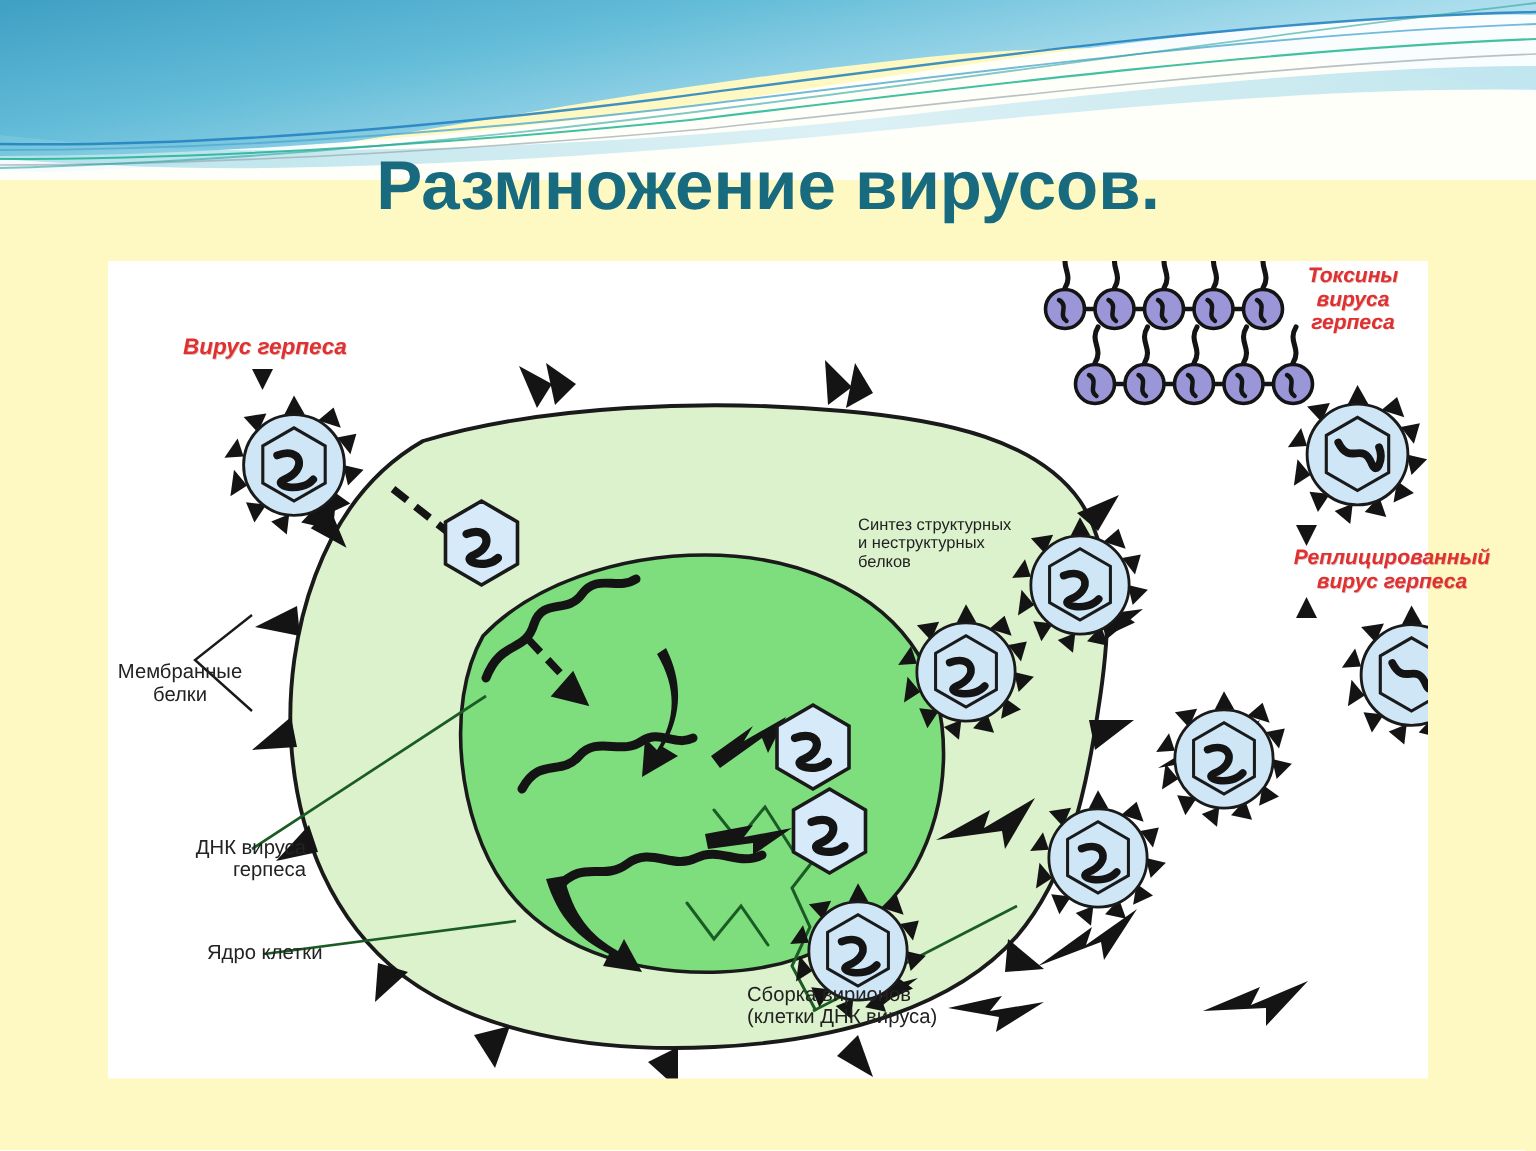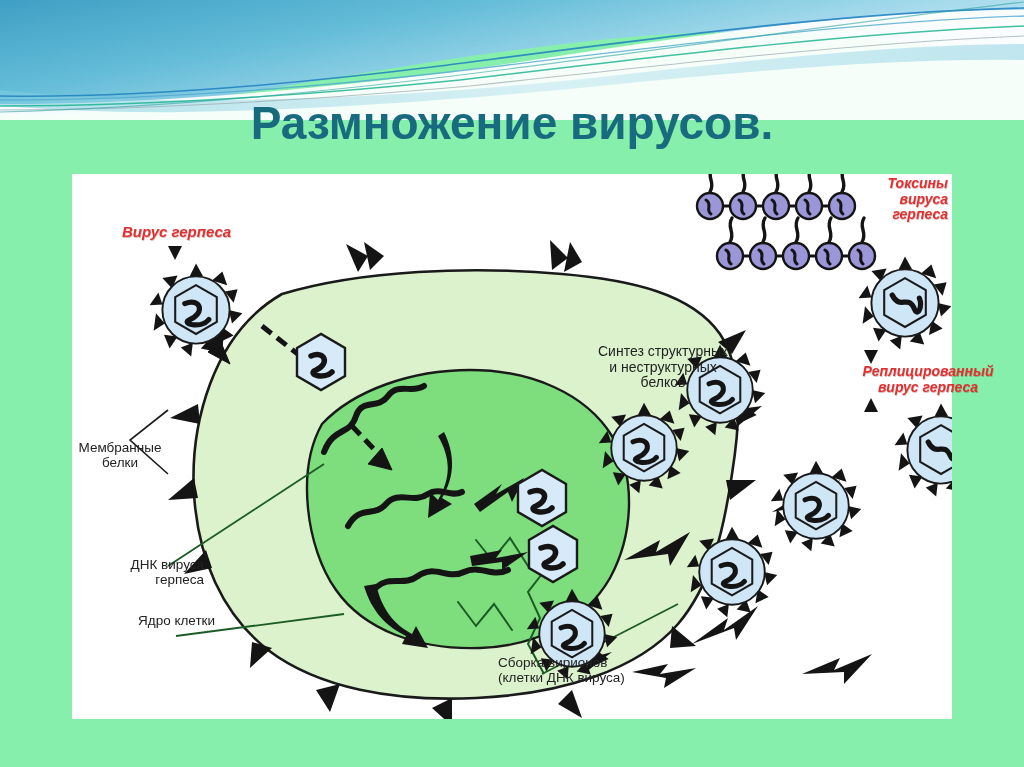--- a/index.html
+++ b/index.html
@@ -10,21 +10,21 @@
     width: 1024px;
     height: 767px;
     overflow: hidden;
     font-family: "Liberation Sans", sans-serif;
     background: #ffffff;
   }
   #slide {
     position: relative;
     width: 1024px;
     height: 767px;
-    background: #86efac;
+    background: #fef9c3;
     overflow: hidden;
   }
   #bg-swoosh {
     position: absolute;
     left: 0; top: 0;
     width: 1024px;
     height: 120px;
   }
   #slide-title {
     position: absolute;
@@ -438,36 +438,36 @@
         <polygon points="792,238 806,238 799,224"></polygon>
       </g>
 
       <g fill="#141414">
         <polygon points="96,72 110,72 103,86"></polygon>
       </g>
     </svg>
 
     <div class="lbl lbl-red" style="left:50px; top:50px; font-size:15px; font-weight:bold;">Вирус герпеса</div>
 
-    <div class="lbl lbl-red" style="left:784px; top:2px; font-size:14px; font-weight:bold; text-align:right; width:92px;">Токсины
+    <div class="lbl lbl-red" style="left:784px; top:2px; font-size:14px; font-weight:bold; text-align:center; width:92px;">Токсины
 вируса
 герпеса</div>
 
-    <div class="lbl lbl-black" style="left:500px; top:170px; font-size:14px; text-align:center; width:182px;">Синтез структурных
+    <div class="lbl lbl-black" style="left:500px; top:170px; font-size:11px; width:182px;">Синтез структурных
 и неструктурных
 белков</div>
 
     <div class="lbl lbl-black" style="left:-10px; top:266px; font-size:13.5px; text-align:center; width:116px;">Мембранные
 белки</div>
 
     <div class="lbl lbl-red" style="left:786px; top:190px; font-size:14px; font-weight:bold; text-align:center; width:140px;">Реплицированный
 вирус герпеса</div>
 
     <div class="lbl lbl-black" style="left:12px; top:383px; font-size:13.5px; text-align:right; width:120px;">ДНК вируса
 герпеса</div>
 
-    <div class="lbl lbl-black" style="left:66px; top:439px; font-size:13.5px; text-align:left; width:120px;">Ядро клетки</div>
+    <div class="lbl lbl-black" style="left:66px; top:453px; font-size:13.5px; text-align:left; width:120px;">Ядро клетки</div>
 
     <div class="lbl lbl-black" style="left:426px; top:481px; font-size:13.5px; text-align:left; width:180px;">Сборка вирионов
 (клетки ДНК вируса)</div>
 
   </div>
 </div>
 
 </body></html>

